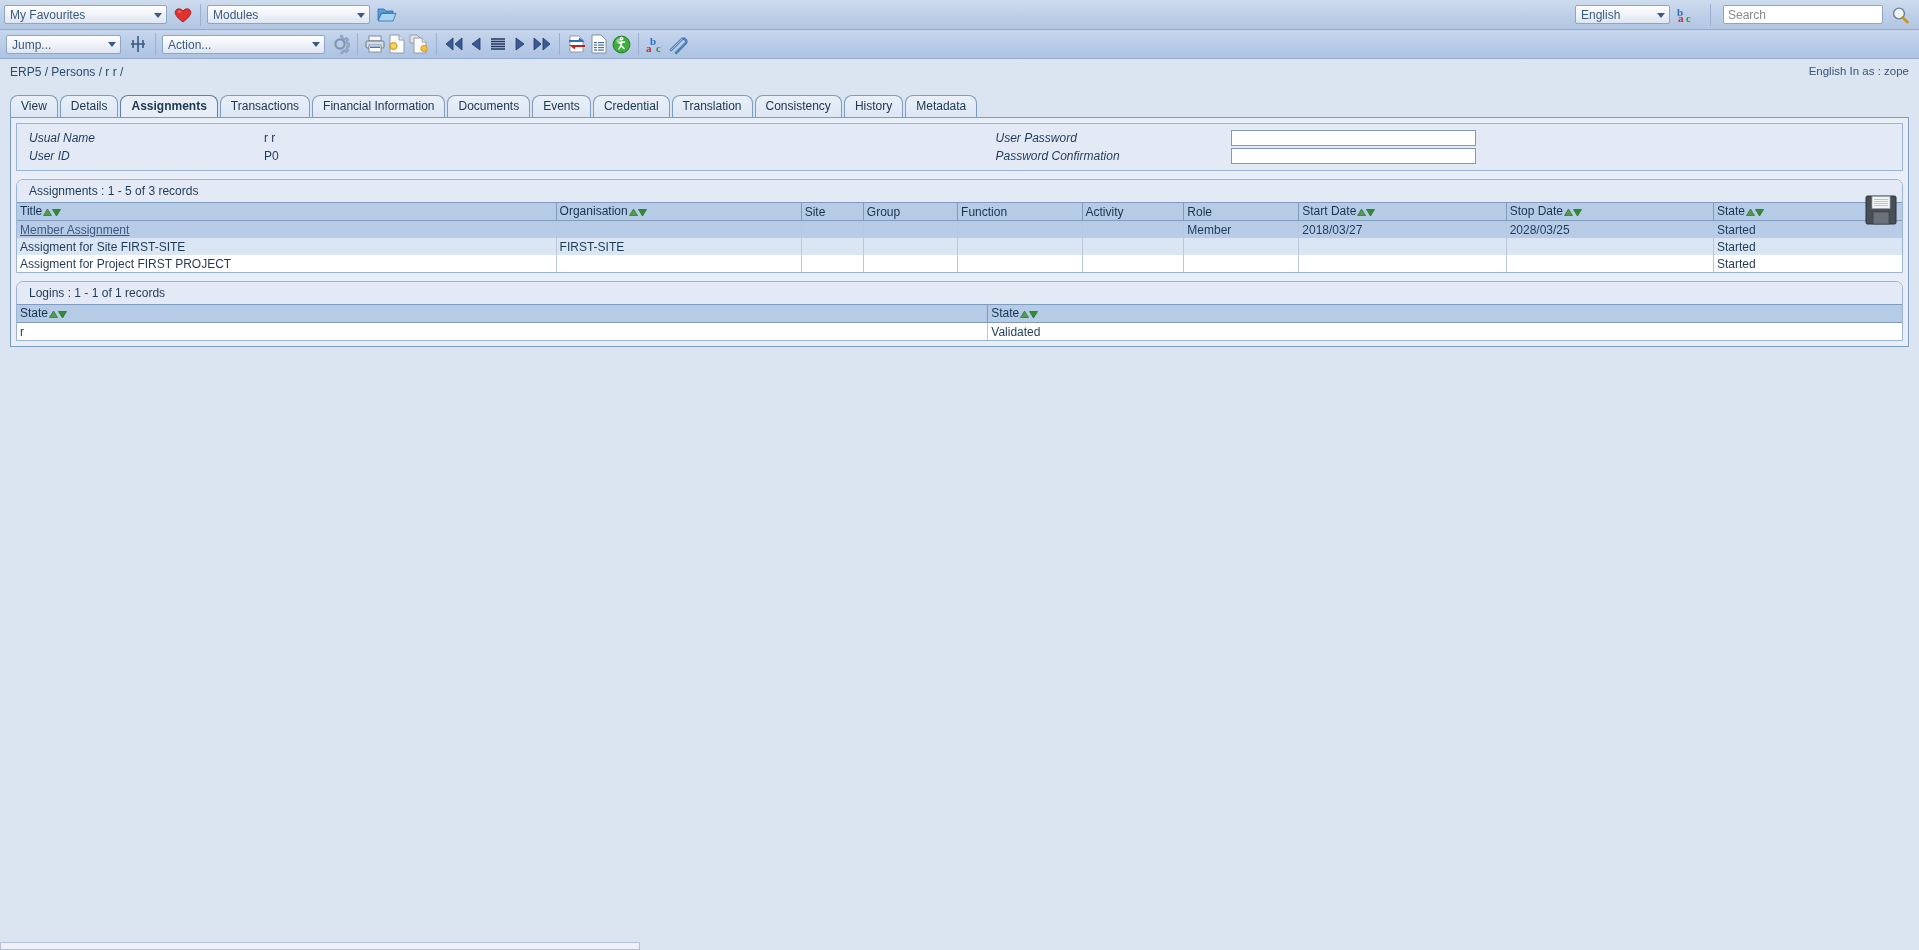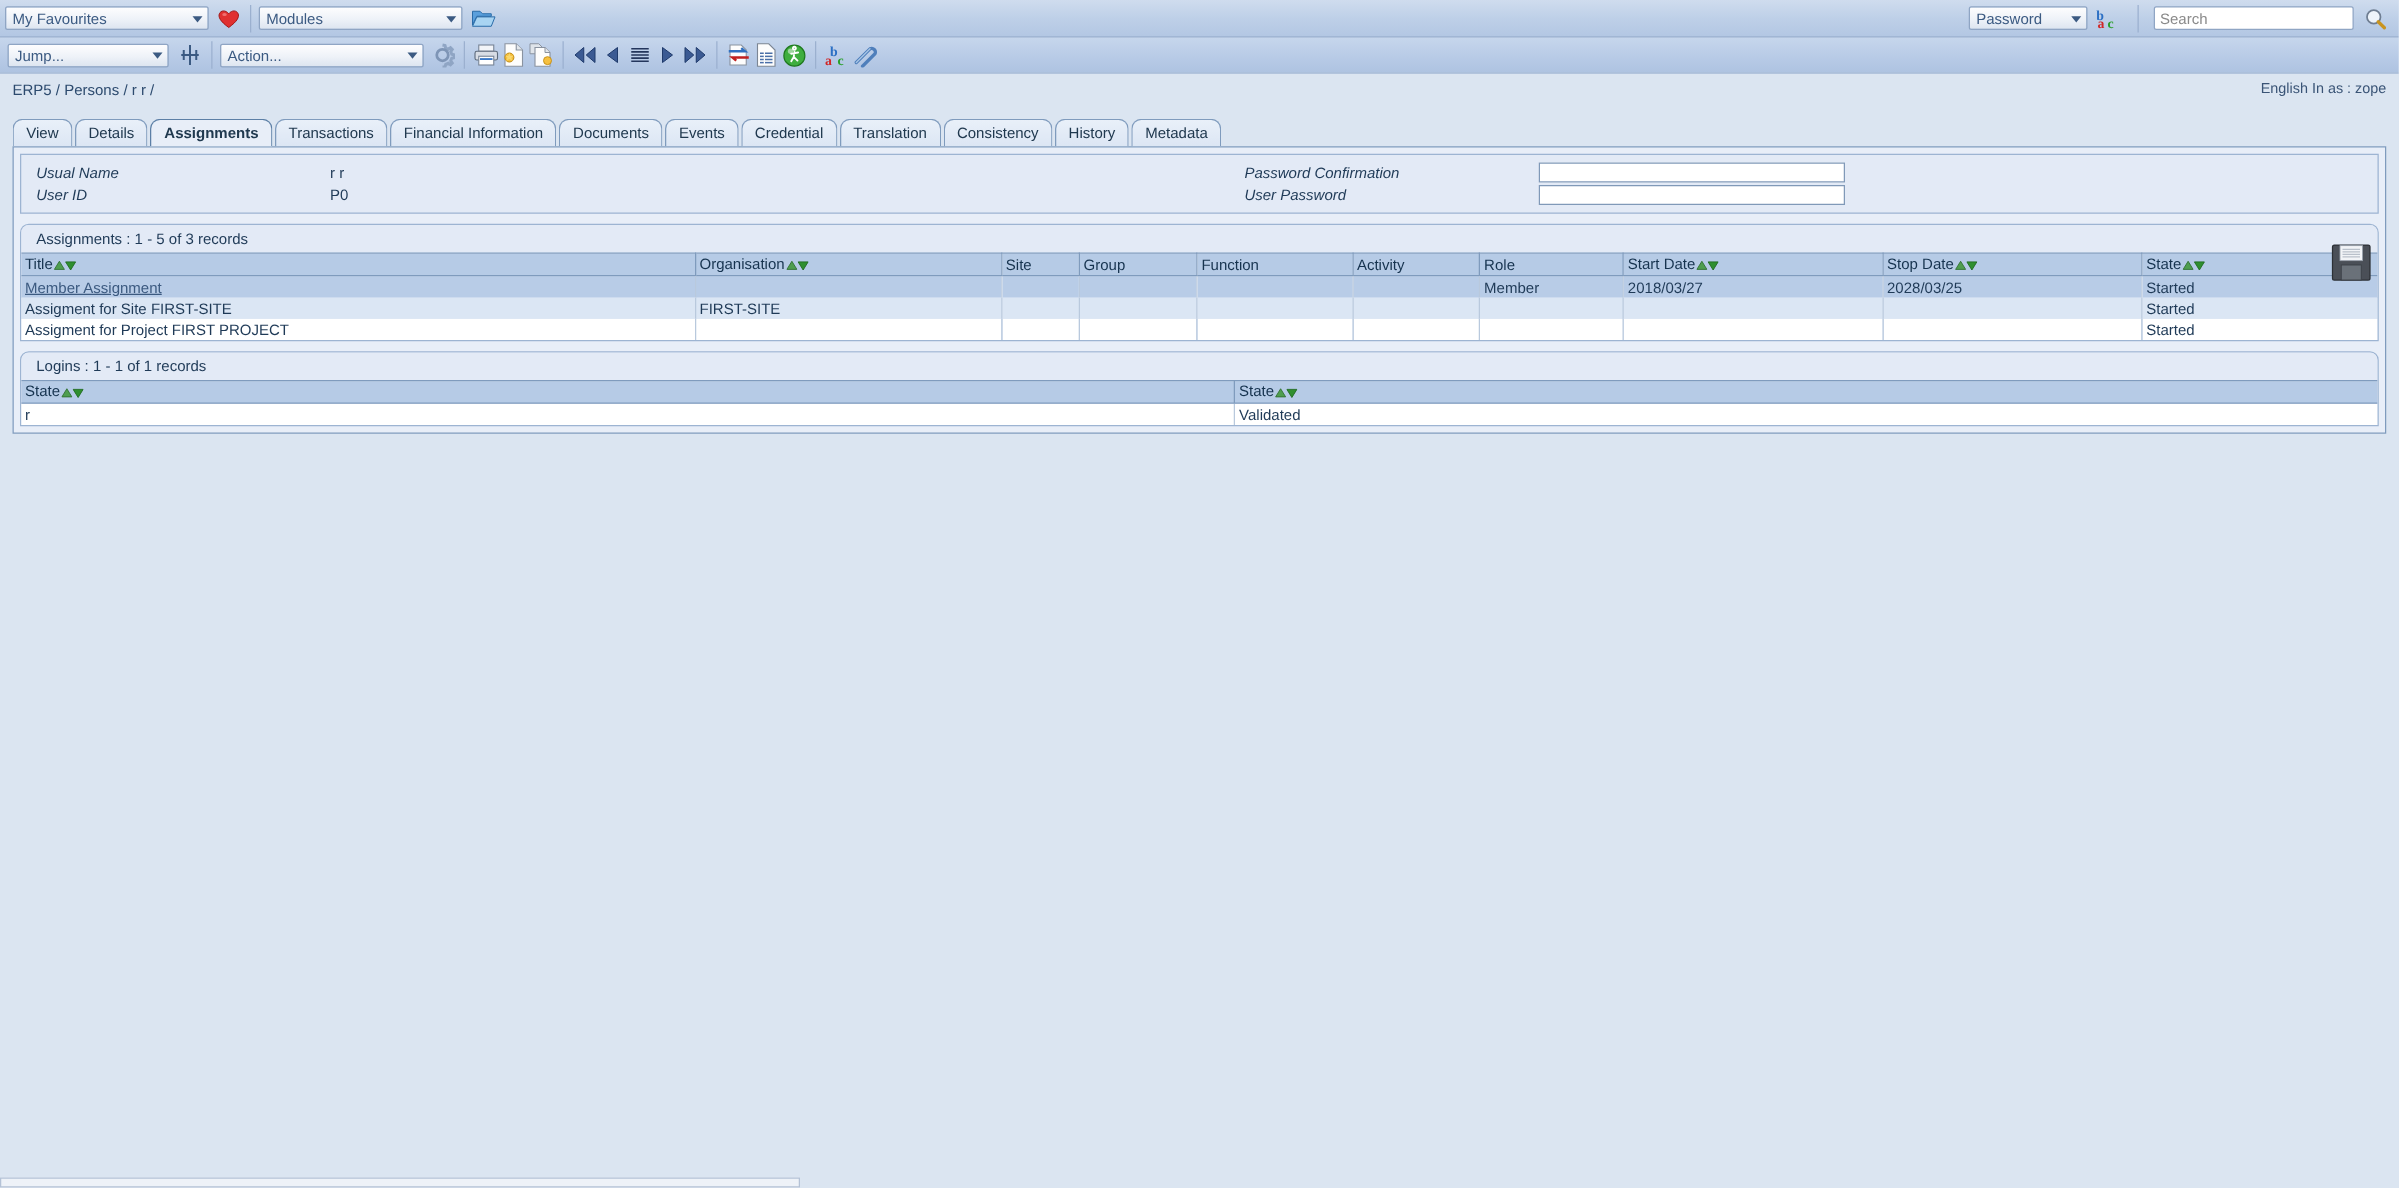--- a/index.html
+++ b/index.html
@@ -88,21 +88,21 @@
   
   .actionbar {
     height: 29px;
     background: linear-gradient(to bottom, #c6d6ec 0%, #b7cae6 60%, #aec3e1 100%);
     border-bottom: 1px solid #93abcd;
     display: flex;
     align-items: center;
     padding: 0 6px;
     box-sizing: border-box;
   }
-  .sel-jump   { width: 129px; }
+  .sel-jump   { width: 115px; }
   .sel-action { width: 163px; }
 
   .icon-btn {
     width: 22px; height: 22px;
     display: inline-flex;
     align-items: center;
     justify-content: center;
     cursor: pointer;
     flex: none;
   }
@@ -311,21 +311,21 @@
 
   <div class="icon-btn" style="margin-left:6px;">
     <svg width="20" height="17" viewBox="0 0 20 17">
       <path d="M1 14 L1 3 L7 3 L9 5 L16 5 L16 7 L4.5 7 L1 14Z" fill="#5a9fdc" stroke="#2a6ca8" stroke-width="0.8"></path>
       <path d="M4.5 7.5 L19 7.5 L16 15 L1 15Z" fill="#a8d4f2" stroke="#2a6ca8" stroke-width="0.8"></path>
     </svg>
   </div>
 
   <div class="topbar-right">
     <div class="erp-select sel-lang">
-      <span>Password</span>
+      <span>English</span>
       <span class="arrow"></span>
     </div>
 
     <div class="icon-btn">
       <svg width="20" height="18" viewBox="0 0 20 18">
         <text x="0" y="10" font-family="Liberation Serif, serif" font-size="11" font-weight="bold" fill="#2b6fc4">b</text>
         <text x="1" y="16" font-family="Liberation Serif, serif" font-size="11" font-weight="bold" fill="#d02828">a</text>
         <text x="9" y="16" font-family="Liberation Serif, serif" font-size="11" font-weight="bold" fill="#28a028">c</text>
       </svg>
     </div>
@@ -522,25 +522,25 @@
         <span class="fieldlabel">Usual Name</span>
         <span class="fieldvalue">r r</span>
       </div>
       <div class="fieldrow">
         <span class="fieldlabel">User ID</span>
         <span class="fieldvalue">P0</span>
       </div>
     </div>
     <div class="fieldcol">
       <div class="fieldrow">
-        <span class="fieldlabel">Password Confirmation</span>
+        <span class="fieldlabel">User Password</span>
         <input class="pwinput" type="password" value="" style="">
       </div>
       <div class="fieldrow">
-        <span class="fieldlabel">User Password</span>
+        <span class="fieldlabel">Password Confirmation</span>
         <input class="pwinput" type="password" value="" style="">
       </div>
     </div>
   </div>
 
   <div class="listbox">
     <div class="listbox-title">Assignments : 1 - 5 of 3 records</div>
     <table class="lb">
       <colgroup>
         <col style="width:28.6%">

